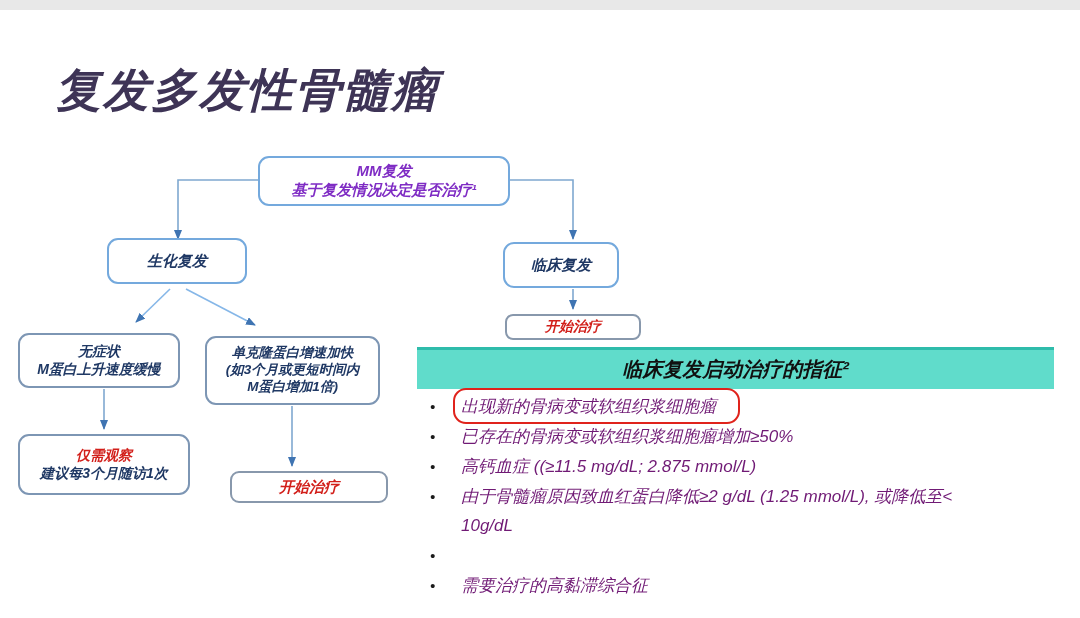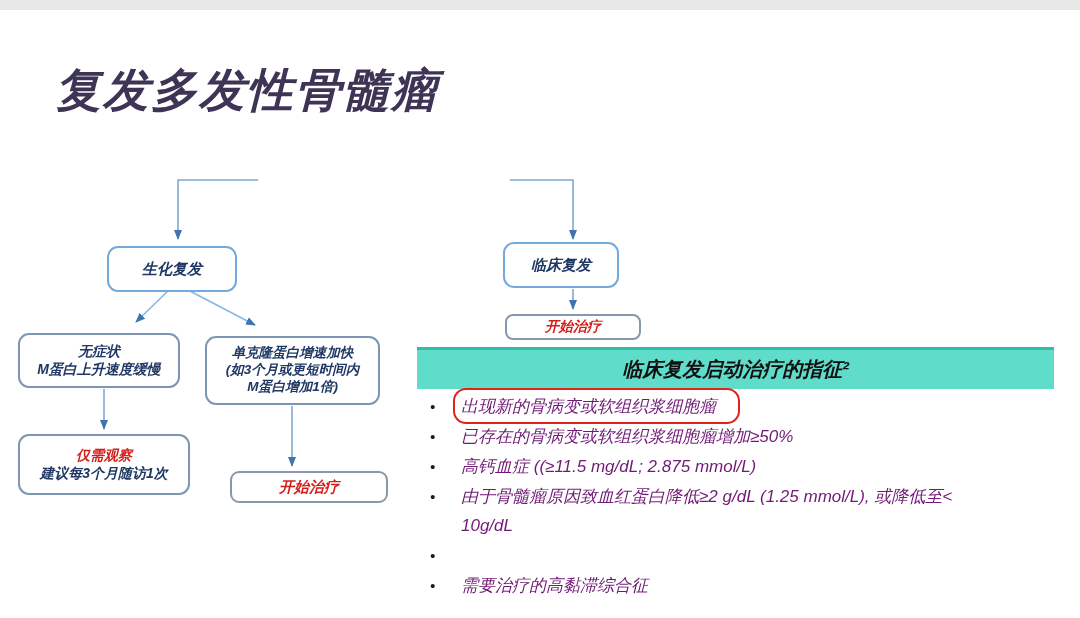--- a/index.html
+++ b/index.html
@@ -15,21 +15,21 @@
   }
   
   .bx{
     position:absolute;box-sizing:border-box;background:#fff;
     border:2px solid #74a9dd;border-radius:11px;
     display:flex;flex-direction:column;align-items:center;justify-content:center;
     text-align:center;line-height:1.25;color:#1f3864;font-weight:600;
   }
   .bx .ln{display:block;white-space:nowrap;}
   .bx-mm{left:258px;top:146px;width:252px;height:50px;color:#7f2cc4;font-weight:700;font-size:15px;}
-  .bx-biochem{left:107px;top:236px;width:130px;height:46px;font-size:15px;}
+  .bx-biochem{left:107px;top:228px;width:140px;height:46px;font-size:15px;}
   .bx-clinical{left:503px;top:232px;width:116px;height:46px;font-size:15px;}
   .bx-asym{left:18px;top:323px;width:162px;height:55px;font-size:14px;border-color:#7d96b4;}
   .bx-mono{left:205px;top:326px;width:175px;height:69px;font-size:13.5px;border-color:#7d96b4;}
   .bx-observe{left:18px;top:424px;width:172px;height:61px;font-size:14px;border-color:#7d96b4;}
   .bx-treat-left{left:230px;top:461px;width:158px;height:32px;font-size:15px;border-color:#8898ac;border-radius:9px;}
   .bx-treat-right{left:505px;top:304px;width:136px;height:26px;font-size:14px;border-color:#8898ac;border-radius:8px;}
   .red{color:#d21f1a;font-weight:700;}
   .connectors{position:absolute;left:0;top:0;pointer-events:none;}
   
   .ind-header{
@@ -63,20 +63,24 @@
     </defs>
     <polyline points="258,170 178,170 178,229" fill="none" stroke="#7fa8d0" stroke-width="1.6" marker-end="url(#arw)"></polyline>
     <polyline points="510,170 573,170 573,229" fill="none" stroke="#7fa8d0" stroke-width="1.6" marker-end="url(#arw)"></polyline>
     <line x1="170" y1="279" x2="136" y2="312" stroke="#86b7e8" stroke-width="1.6" marker-end="url(#arw)"></line>
     <line x1="186" y1="279" x2="255" y2="315" stroke="#86b7e8" stroke-width="1.6" marker-end="url(#arw)"></line>
     <line x1="104" y1="379" x2="104" y2="419" stroke="#7fa8d0" stroke-width="1.6" marker-end="url(#arw)"></line>
     <line x1="292" y1="396" x2="292" y2="456" stroke="#7fa8d0" stroke-width="1.6" marker-end="url(#arw)"></line>
     <line x1="573" y1="279" x2="573" y2="299" stroke="#7fa8d0" stroke-width="1.6" marker-end="url(#arw)"></line>
   </svg>
 
+  <div class="bx bx-mm">
+    <span class="ln">MM复发</span>
+    <span class="ln">基于复发情况决定是否治疗¹</span>
+  </div>
 
   <div class="bx bx-biochem">
     <span class="ln">生化复发</span>
   </div>
 
   <div class="bx bx-clinical">
     <span class="ln">临床复发</span>
   </div>
 
   <div class="bx bx-asym">

